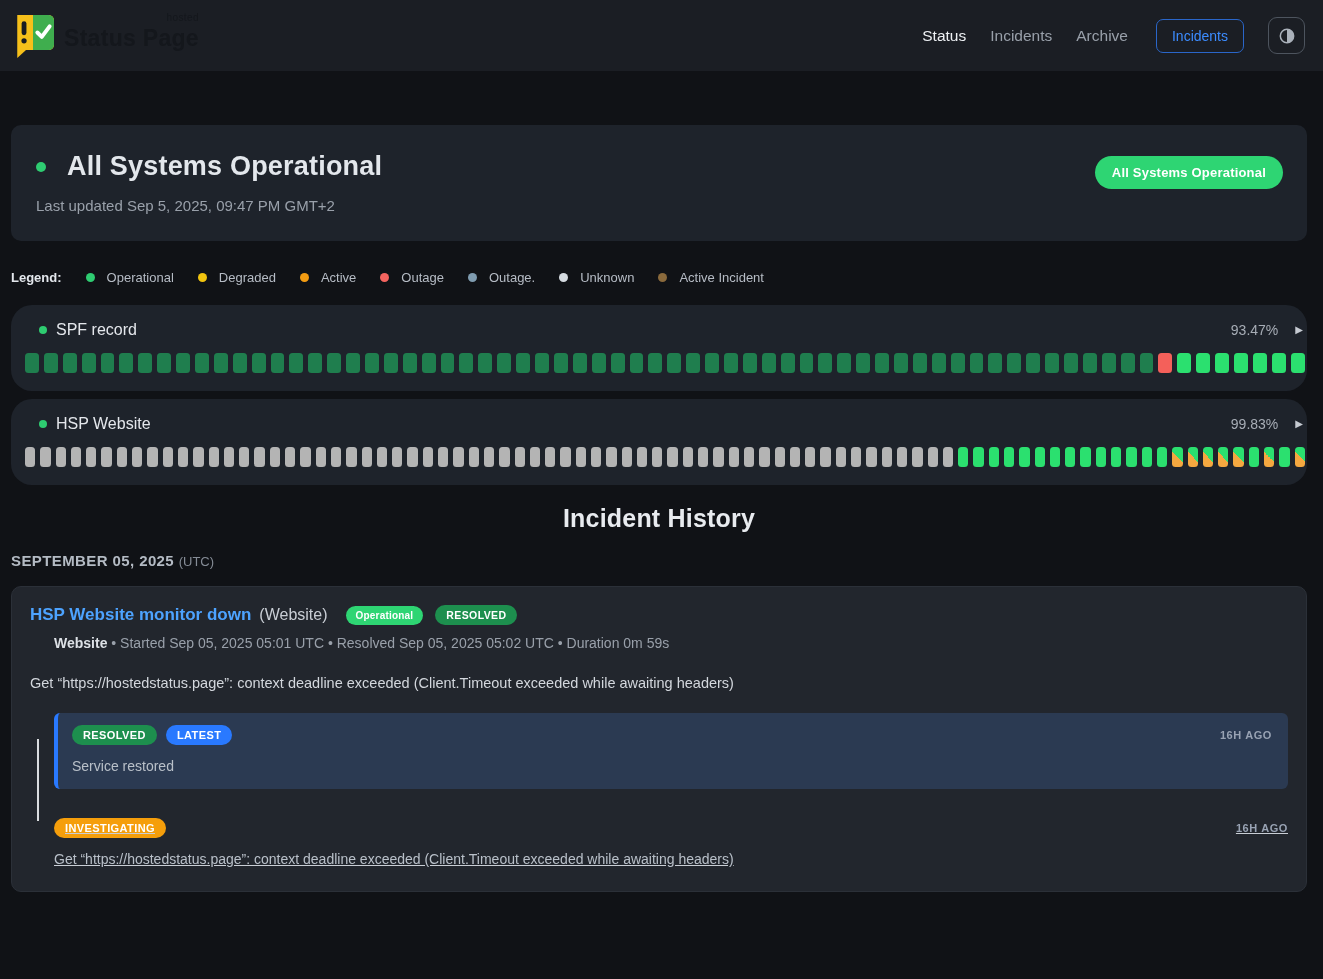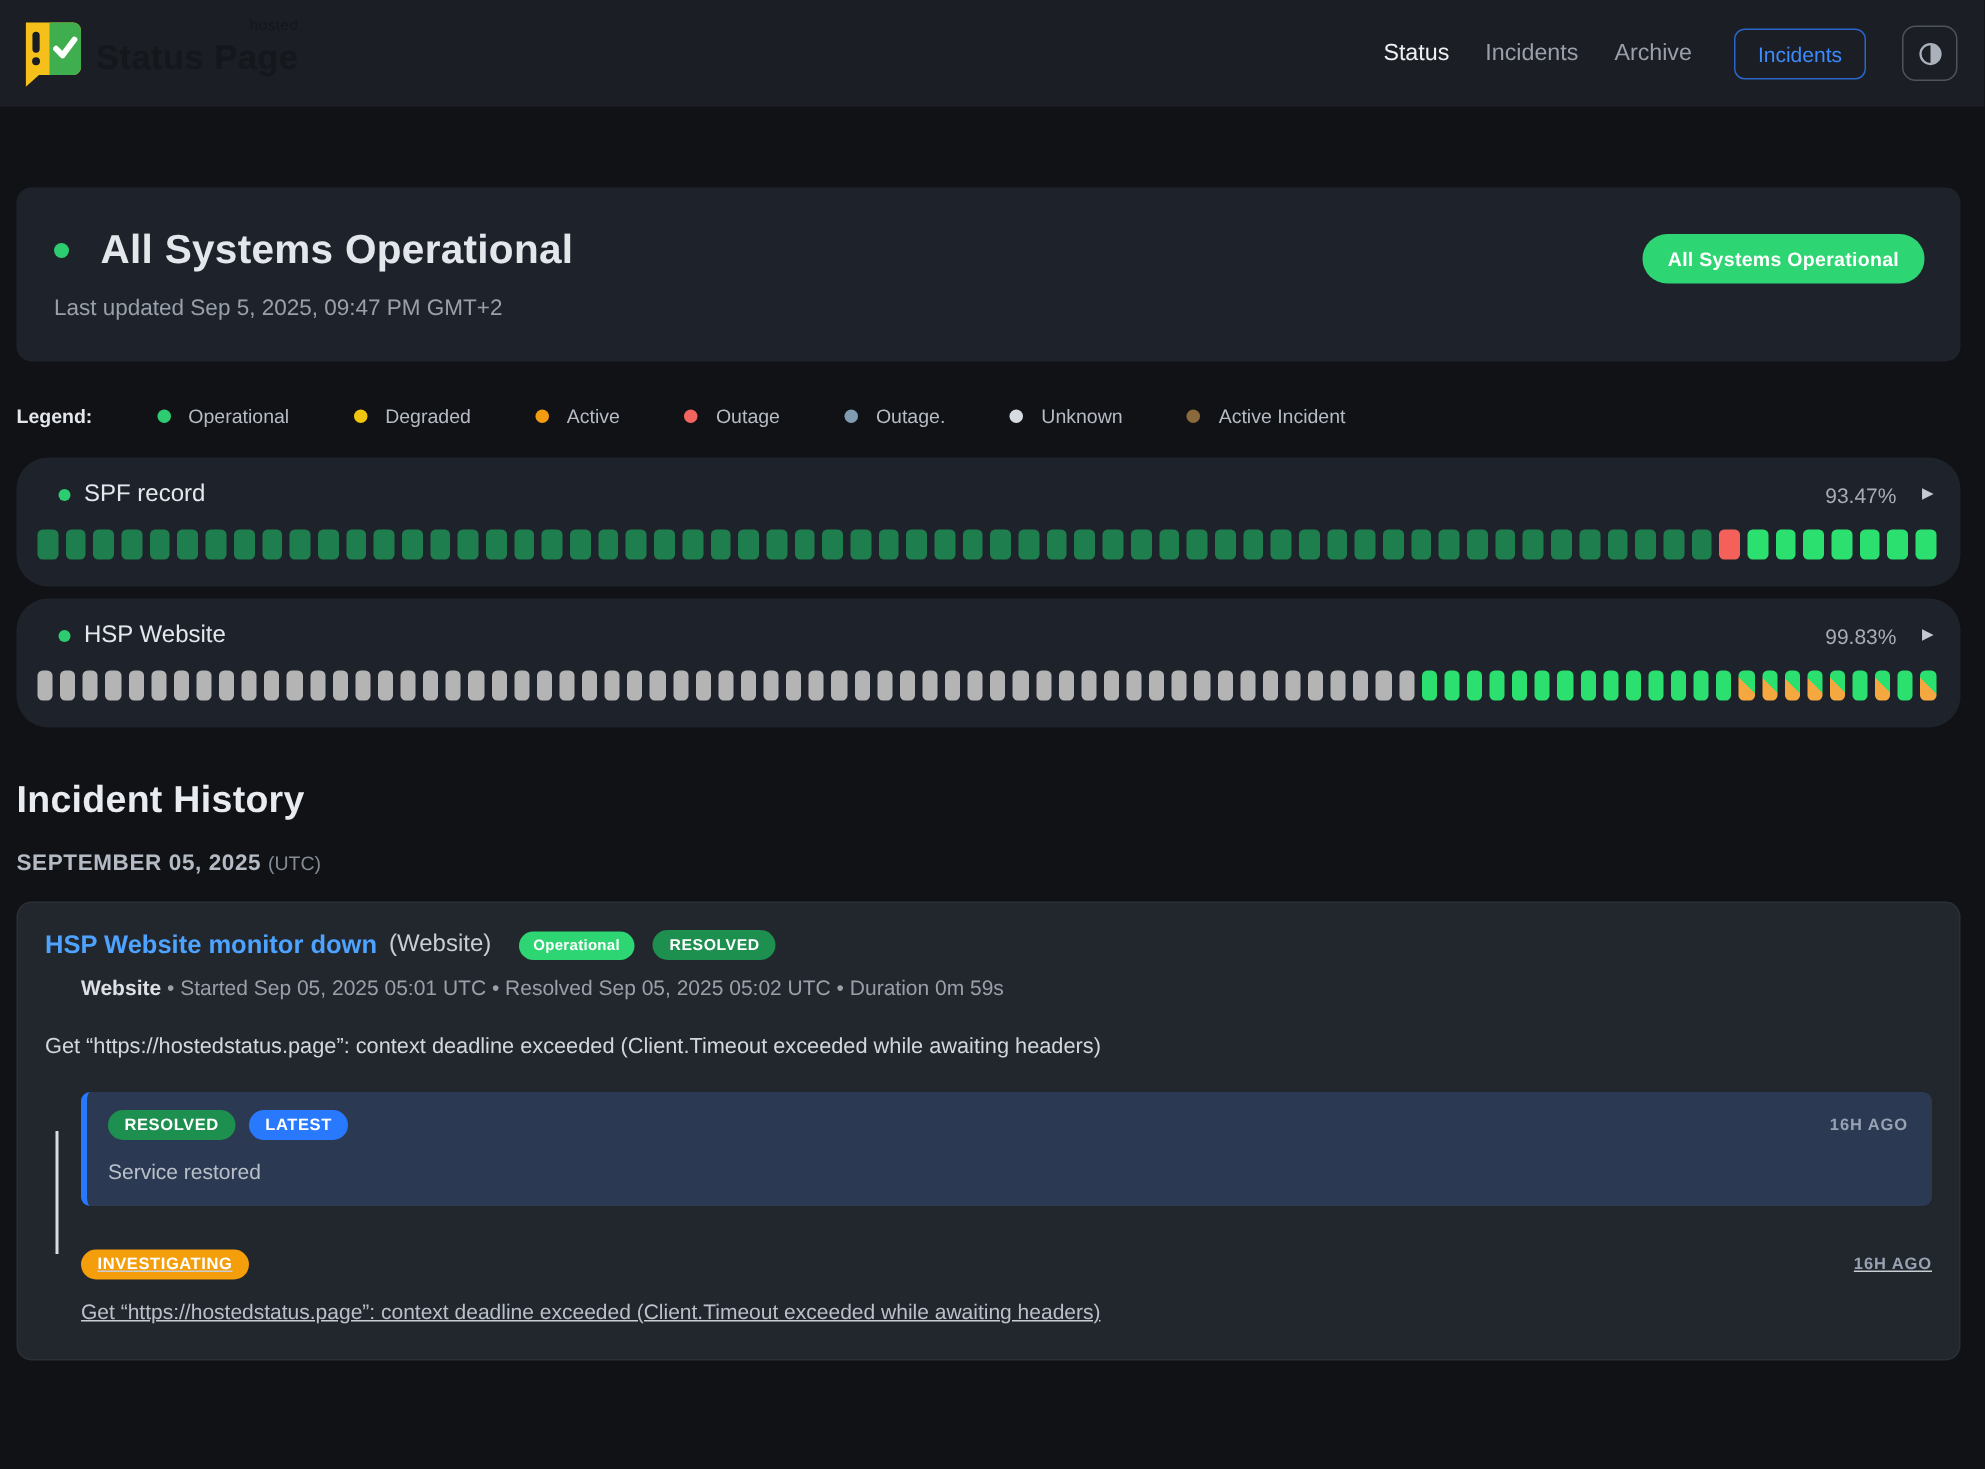--- a/index.html
+++ b/index.html
@@ -45,40 +45,40 @@
   .hero-title-row { display: flex; align-items: center; gap: 21px; }
   .dot { border-radius: 50%; display: inline-block; flex: none; }
   .hero-dot { width: 10px; height: 10px; }
   .hero-title { font-size: 27px; font-weight: 600; color: #e3e7ec; letter-spacing: .2px; }
   .hero-updated { margin-top: 15px; font-size: 15px; color: #99a0aa; }
   .hero-badge {
     color: #fff; font-size: 13px; font-weight: 700; border-radius: 999px;
     padding: 9px 17px; margin-top: 5px; letter-spacing: .2px; white-space: nowrap;
   }
   
-  .legend { display: flex; align-items: center; gap: 43px; margin: 29px 0 0 0; font-size: 13px; }
+  .legend { display: flex; align-items: center; gap: 24px; margin: 29px 0 0 0; font-size: 13px; }
   .legend-label { font-weight: 700; color: #e3e7ec; }
   .legend-item { display: flex; align-items: center; gap: 12px; color: #b6bcc5; }
   .legend-dot { width: 9px; height: 9px; }
   
   .section-heading { font-size: 25px; font-weight: 700; color: #e8ebef; letter-spacing: .2px; }
   .components-heading { margin-top: 54px; }
-  .component-card { margin-top: 20px; padding: 16px 16px 18px 14px; border-radius: 21px; }
+  .component-card { margin-top: 20px; padding: 16px 2px 18px 14px; border-radius: 21px; }
   .component-card + .component-card { margin-top: 8px; }
   .component-head { display: flex; align-items: center; justify-content: space-between; padding: 0 2px 0 14px; cursor: pointer; }
   .component-name-wrap { display: flex; align-items: center; gap: 9px; }
   .component-dot { width: 8px; height: 8px; }
   .component-name { font-size: 16px; color: #e4e7ec; font-weight: 500; }
   .component-right { display: flex; align-items: center; gap: 17px; }
   .uptime-pct { font-size: 14px; color: #a7adb6; }
   .expand-arrow { font-size: 10px; color: #c5cad1; line-height: 1; }
   .bars { display: flex; gap: 5px; height: 20px; margin-top: 14px; }
   .bar { flex: 1; border-radius: 3.5px; }
   
-  .incidents-heading { margin-top: 34px; }
+  .incidents-heading { margin-top: 19px; text-align: center; }
   .incident-date { margin-top: 19px; font-size: 15px; font-weight: 700; color: #b4bbc4; letter-spacing: .4px; }
   .incident-tz { font-size: 13px; font-weight: 400; color: #858c96; letter-spacing: 0; }
   .incident-card { margin-top: 17px; background: #22262d; border: 1px solid #2b3038; border-radius: 10px; padding: 18px 18px 24px 18px; }
   .incident-title-row { display: flex; align-items: center; gap: 8px; }
   .incident-title { font-size: 17px; font-weight: 700; color: #4da3ff; text-decoration: none; cursor: pointer; }
   .incident-scope { font-size: 16px; color: #c9ced5; }
   .badge { color: #fff; font-weight: 700; border-radius: 999px; white-space: nowrap; }
   .badge-component { font-size: 10px; padding: 4px 10px; margin-left: 10px; letter-spacing: .2px; }
   .badge-state { font-size: 10.5px; padding: 4px 11px; margin-left: 4px; letter-spacing: .4px; }
   .incident-meta { margin-top: 10px; font-size: 14px; color: #99a0aa; }

